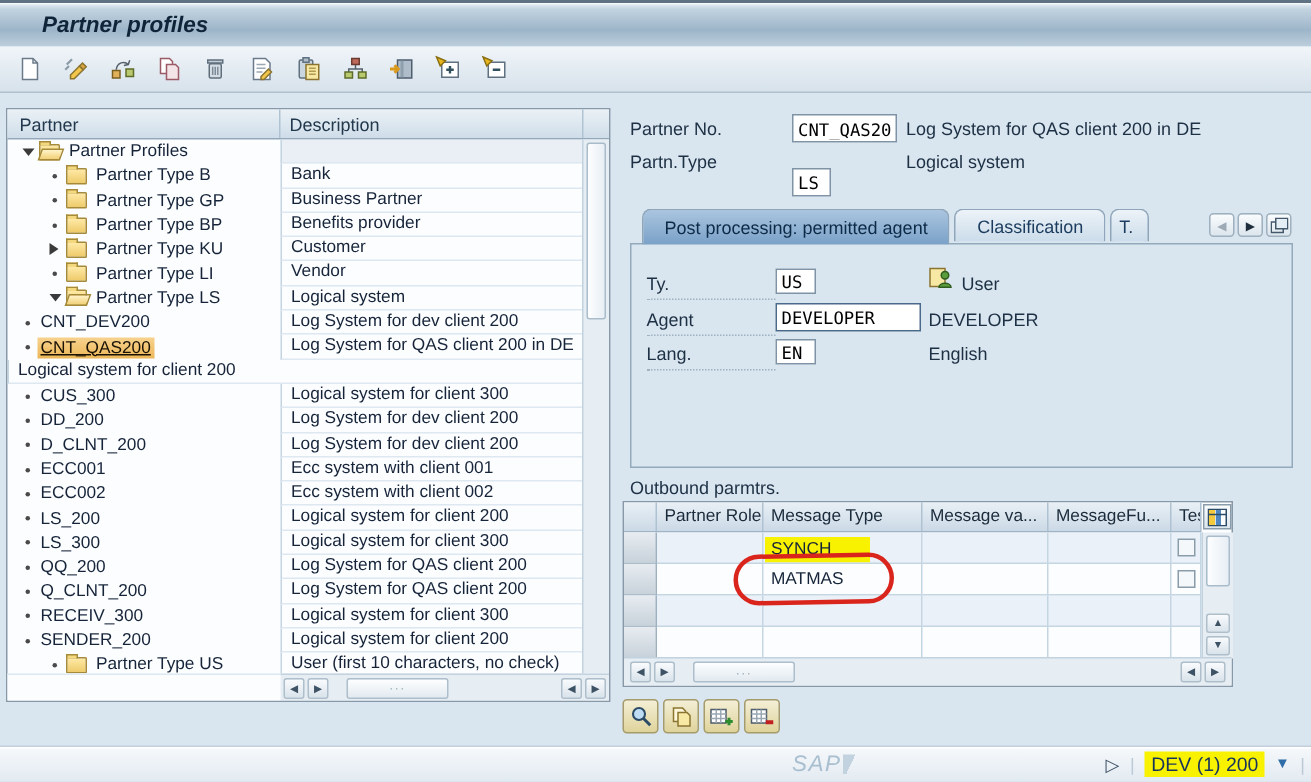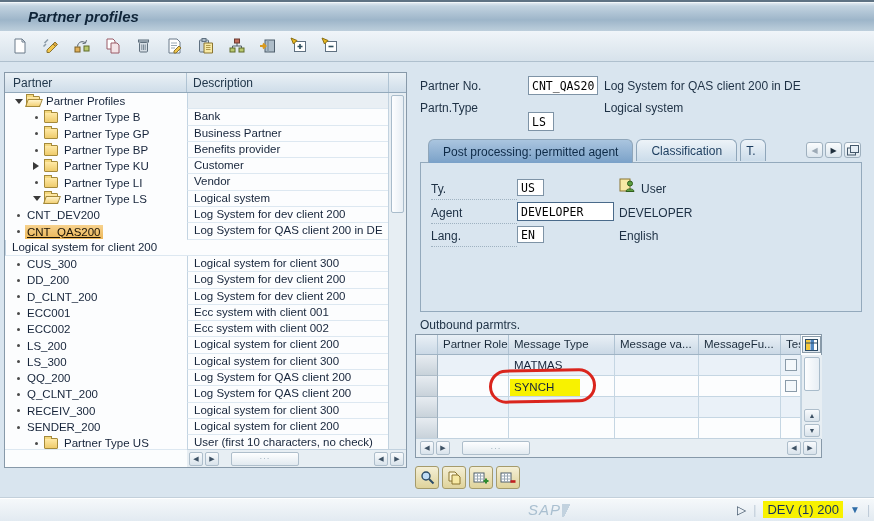--- a/index.html
+++ b/index.html
@@ -485,42 +485,42 @@
   <div class="cfgbtn">
     <svg width="13" height="12">
         <rect x="0.5" y="0.5" width="12" height="11" fill="#FFF" stroke="#2B4B66"></rect>
         <rect x="1" y="1" width="4" height="10" fill="#F5C93C"></rect>
         <rect x="5.5" y="1" width="3.5" height="10" fill="#4F86C0"></rect>
         <path d="M0.5 4h12" stroke="#2B4B66"></path>
       </svg>
   </div>
   <div class="obody">
 
+      <div class="orow hl">
+        <div class="oc oc-sel w-sel"></div>
+        <div class="oc w-role"></div>
+        <div class="oc w-mtype"><span class="mval">SYNCH</span></div>
+        <div class="oc w-mvar"></div>
+        <div class="oc w-mfun"></div>
+        <div class="oc oc-test w-test">
+          <span class="cbox cb"></span>
+        </div>
+      </div>
+
       <div class="orow">
         <div class="oc oc-sel w-sel"></div>
         <div class="oc w-role"></div>
         <div class="oc w-mtype"><span class="mval">MATMAS</span></div>
         <div class="oc w-mvar"></div>
         <div class="oc w-mfun"></div>
         <div class="oc oc-test w-test">
           <span class="cbox cb"></span>
         </div>
       </div>
 
-      <div class="orow hl">
-        <div class="oc oc-sel w-sel"></div>
-        <div class="oc w-role"></div>
-        <div class="oc w-mtype"><span class="mval">SYNCH</span></div>
-        <div class="oc w-mvar"></div>
-        <div class="oc w-mfun"></div>
-        <div class="oc oc-test w-test">
-          <span class="cbox cb"></span>
-        </div>
-      </div>
-
       <div class="orow">
         <div class="oc oc-sel w-sel"></div>
         <div class="oc w-role"></div>
         <div class="oc w-mtype"><span class="mval"></span></div>
         <div class="oc w-mvar"></div>
         <div class="oc w-mfun"></div>
         <div class="oc oc-test w-test"></div>
       </div>
 
       <div class="orow">

